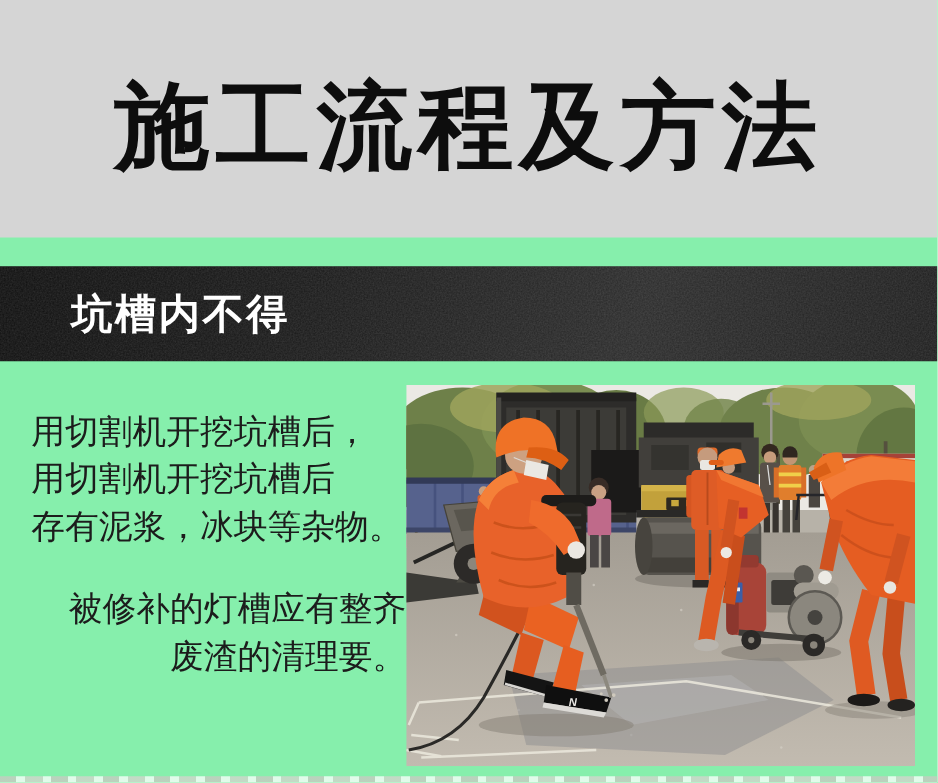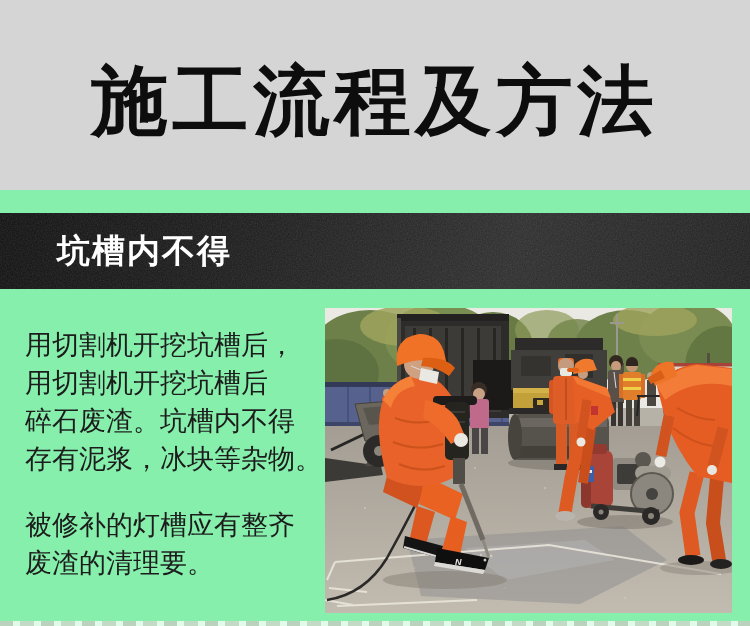--- a/index.html
+++ b/index.html
@@ -13,21 +13,21 @@
 
   .section-banner { position:absolute; left:0; top:213px; width:750px; height:76px;
     background:linear-gradient(105deg,#0e0e0e 0%,#181818 30%,#2b2b2b 68%,#1e1e1e 100%);
     display:flex; align-items:center; overflow:hidden; }
   .section-banner .noise { position:absolute; left:0; top:0; width:100%; height:100%; opacity:.25; }
   .section-label { position:relative; margin-left:57px; font-size:33px; font-weight:bold;
     color:#ffffff; letter-spacing:2px; white-space:nowrap; }
 
   .text-col { position:absolute; left:25px; top:326px; width:300px; color:#1c1c1c; }
   .text-col .line { display:block; font-size:27px; line-height:38px; white-space:nowrap; }
-  .para + .para { margin-top:28px; }
+  .para + .para { margin-top:28px;text-align:right; }
 
   .photo { position:absolute; left:325px; top:308px; width:407px; height:305px; }
   .photo svg { display:block; width:100%; height:100%; }
 
   .bottom-strip { position:absolute; left:0; top:621px; width:750px; height:5px; opacity:.75;
     background:repeating-linear-gradient(90deg,#ccc8c3 0 13px,#ffffff 13px 20px,#d7d3ce 20px 34px,#ffffff 34px 41px); }
 </style>
 </head>
 <body>
 
@@ -45,21 +45,20 @@
       </filter>
       <rect width="100%" height="100%" filter="url(#grainF)"></rect>
     </svg>
     <span class="section-label">坑槽内不得</span>
   </div>
 
   <div class="text-col">
     <p class="para">
       <span class="line">用切割机开挖坑槽后，</span>
       <span class="line">用切割机开挖坑槽后</span>
-      <span class="line">碎石废渣。坑槽内不得</span>
       <span class="line">存有泥浆，冰块等杂物。</span>
     </p>
     <p class="para">
       <span class="line">被修补的灯槽应有整齐</span>
       <span class="line">废渣的清理要。</span>
     </p>
   </div>
 
   <figure class="photo">
     <svg viewBox="0 0 407 305" preserveAspectRatio="none">

